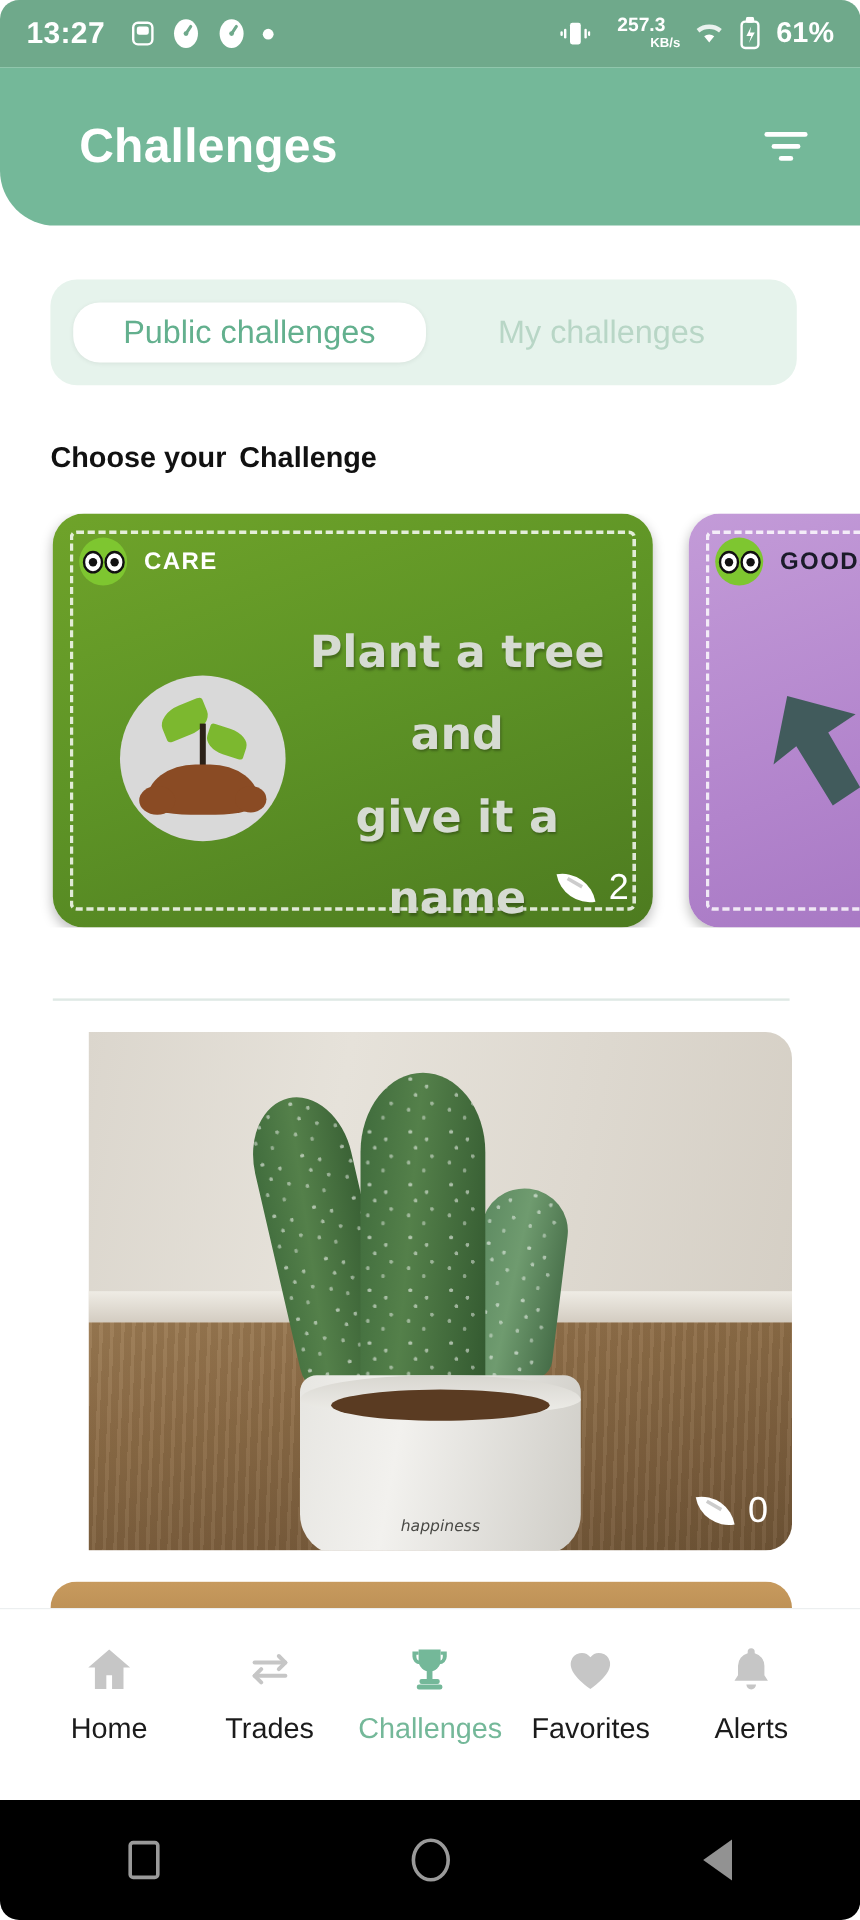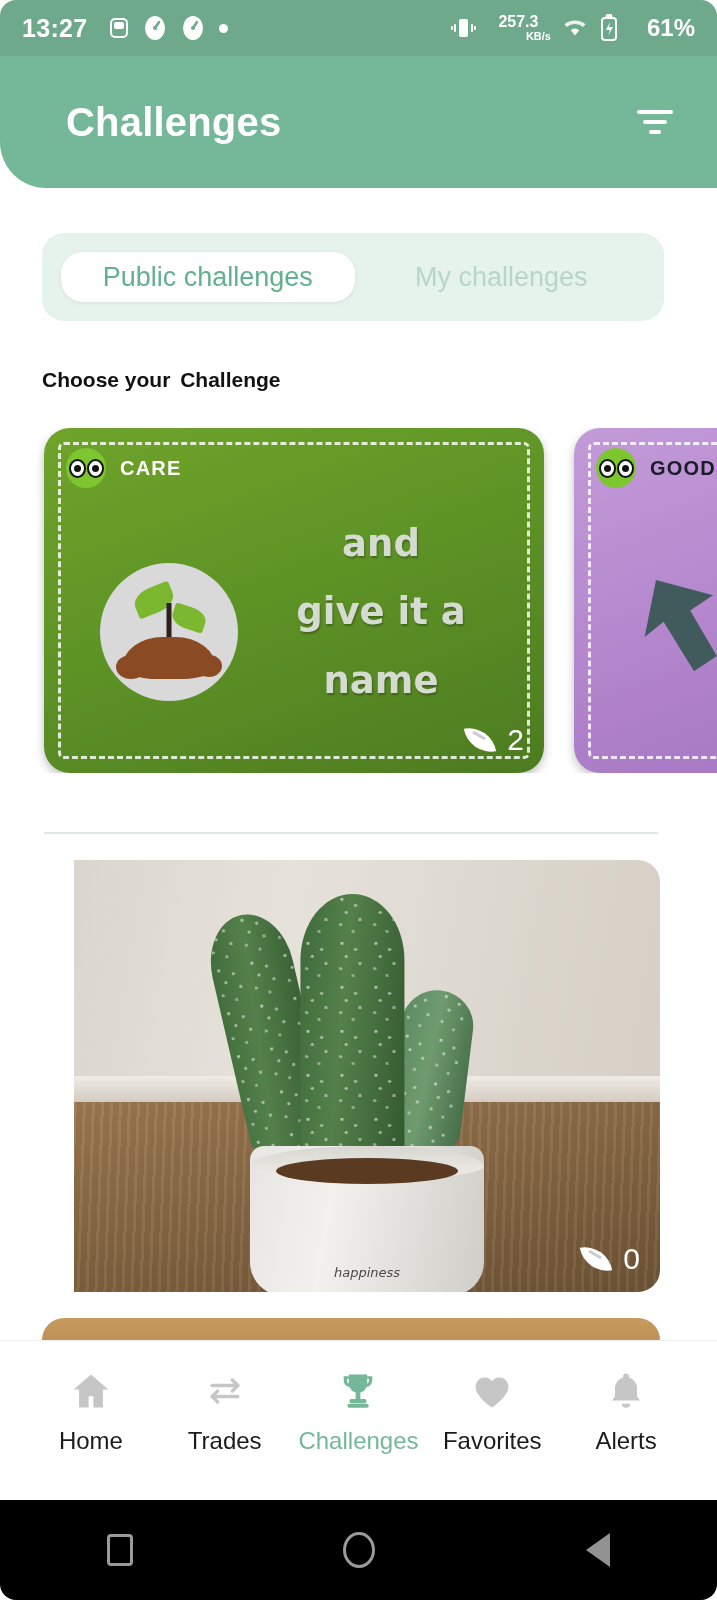--- a/index.html
+++ b/index.html
@@ -26,21 +26,21 @@
     padding: 0 22px;
     color: #ffffff;
   }
   .sb-time { font-size: 25px; font-weight: 700; letter-spacing: .3px; }
   .sb-left-icons { display: flex; align-items: center; gap: 14px; margin-left: 22px; }
   .sb-right { margin-left: auto; display: flex; align-items: center; gap: 10px; }
   .sb-ico { display: inline-flex; align-items: center; justify-content: center; }
   .sb-net { text-align: center; line-height: 1; }
   .sb-net-val { font-size: 16px; font-weight: 700; display: block; }
   .sb-net-unit { font-size: 11px; font-weight: 700; display: block; margin-top: 1px; margin-left: 40px; }
-  .sb-batt-pct { font-size: 24px; font-weight: 700; margin-left: 18px; }
+  .sb-batt-pct { font-size: 24px; font-weight: 700; margin-left: 2px; }
   .dot { width: 9px; height: 9px; border-radius: 50%; background: #fff; display: inline-block; }
 
   
   .appbar {
     position: absolute; top: 56px; left: 0;
     width: 717px; height: 132px;
     background: #74b899;
     border-bottom-left-radius: 46px;
     display: flex; align-items: center;
     padding: 0 34px 0 66px;
@@ -86,21 +86,21 @@
     border-radius: 22px;
     font-weight: 500;
     box-shadow: 0 1px 4px rgba(0,0,0,.07);
     margin: 3px 0 3px 3px;
   }
   .tab.inactive { color: #b8d6c6; font-weight: 400; }
 
   
   .section-title {
     position: absolute; top: 368px; left: 42px;
-    font-size: 21px; font-weight: 700; color: #111;
+    font-size: 24px; font-weight: 700; color: #111;
     white-space: nowrap;
   }
   .section-title .hl {
     position: relative;
     display: inline-block;
     padding: 0 4px;
   }
   .section-title .hl::before {
     content: "";
     position: absolute;
@@ -469,20 +469,21 @@
         </div>
 
         <div class="ch-sprout">
           <span class="leaf-l"></span>
           <span class="leaf-r"></span>
           <span class="stem"></span>
           <span class="soil"></span>
         </div>
 
         <div class="ch-text">
+          <div>Plant a tree</div>
           <div>and</div>
           <div>give it a name</div>
         </div>
 
         <div class="leaf-count">
           <span class="leaf-glyph"></span>
           <span class="leaf-num">2</span>
         </div>
       </div>
 

